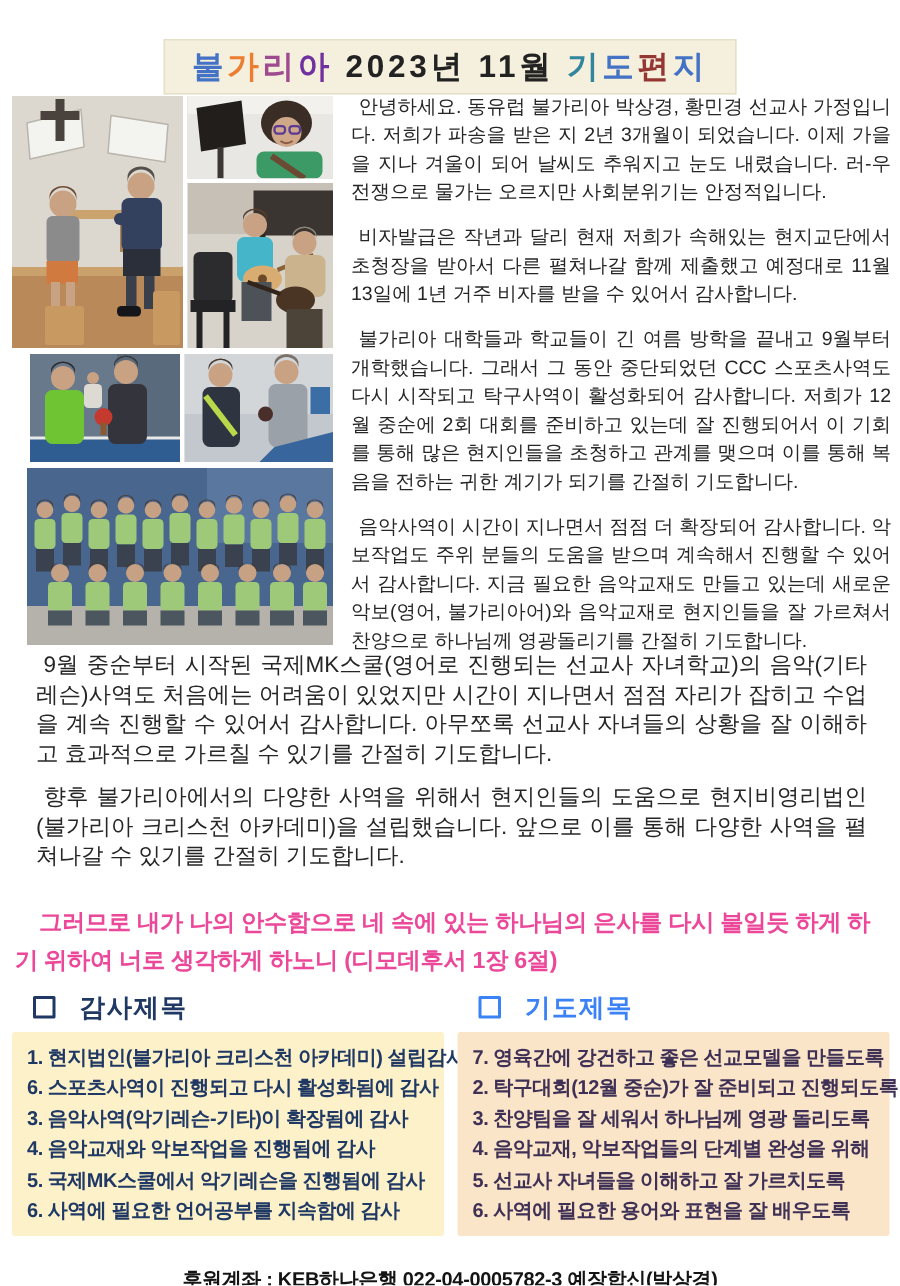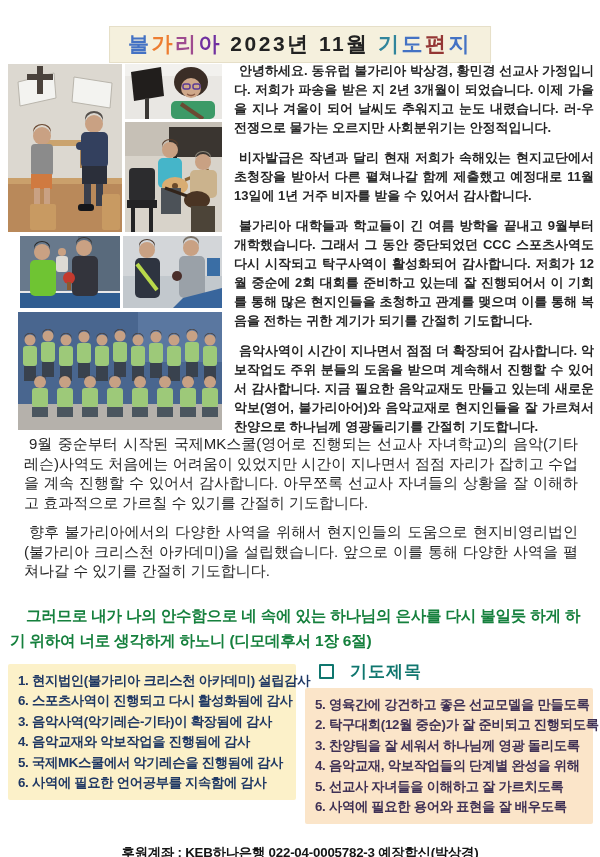--- a/index.html
+++ b/index.html
@@ -16,29 +16,29 @@
   .ph{position:absolute;overflow:hidden;background:#ccc;}
   .ph svg{display:block;}
   .phA{left:0;top:0;width:114px;height:168px;}
   .phB{left:117px;top:0;width:97px;height:55px;}
   .phC{left:117px;top:58px;width:97px;height:110px;}
   .phD{left:12px;top:172px;width:100px;height:72px;}
   .phE{left:115px;top:172px;width:99px;height:72px;}
   .phF{left:10px;top:248px;width:204px;height:118px;}
 
   
-  .col-right{position:absolute;left:234px;top:61px;width:360px;font-weight:bold;}
+  .col-right{position:absolute;left:234px;top:61px;width:360px;}
   .col-right p{margin:0 0 11px;font-size:13px;line-height:19px;text-align:justify;text-indent:5px;}
 
   
   .full-col{position:absolute;left:8px;top:434px;width:586px;}
   .full-col p{margin:0 16px 10px;font-size:15px;line-height:19.5px;text-align:justify;text-indent:5px;}
 
   .verse{position:absolute;left:10px;top:603px;width:578px;font-size:15.5px;font-weight:bold;
-         line-height:25px;color:#15803d;text-indent:16px;letter-spacing:-0.2px;}
+         line-height:25px;color:#ec4899;text-indent:16px;letter-spacing:-0.2px;}
 
   
   .bottom{position:absolute;left:8px;top:659px;width:586px;}
   .bcol{position:absolute;top:0;width:288px;}
   .bcol.left{left:0;}
   .bcol.right{left:297px;}
   .sec-head{display:flex;align-items:center;gap:16px;margin-left:14px;height:24px;
             font-size:17px;font-weight:bold;letter-spacing:1px;}
   .sq{width:11px;height:11px;border:2px solid currentColor;border-radius:1px;flex:0 0 auto;}
   .box{margin-top:5px;padding:7px 10px;border-radius:2px;}
@@ -216,36 +216,40 @@
 
   <div class="full-col">
     <p>9월 중순부터 시작된 국제MK스쿨(영어로 진행되는 선교사 자녀학교)의 음악(기타레슨)사역도 처음에는 어려움이 있었지만 시간이 지나면서 점점 자리가 잡히고 수업을 계속 진행할 수 있어서 감사합니다. 아무쪼록 선교사 자녀들의 상황을 잘 이해하고 효과적으로 가르칠 수 있기를 간절히 기도합니다.</p>
     <p>향후 불가리아에서의 다양한 사역을 위해서 현지인들의 도움으로 현지비영리법인(불가리아 크리스천 아카데미)을 설립했습니다. 앞으로 이를 통해 다양한 사역을 펼쳐나갈 수 있기를 간절히 기도합니다.</p>
   </div>
 
   <div class="verse">그러므로 내가 나의 안수함으로 네 속에 있는 하나님의 은사를 다시 불일듯 하게 하기 위하여 너로 생각하게 하노니 (디모데후서 1장 6절)</div>
 
   <div class="bottom">
     <div class="bcol left">
+      <div class="sec-head" style="color: rgb(31, 56, 100);">
+        <span class="sq"></span>
+        <span>감사제목</span>
+      </div>
       <div class="box" style="background: rgb(252, 241, 201); color: rgb(31, 56, 100);">
           <div class="titem">1. 현지법인(불가리아 크리스천 아카데미) 설립감사</div>
           <div class="titem">6. 스포츠사역이 진행되고 다시 활성화됨에 감사</div>
           <div class="titem">3. 음악사역(악기레슨-기타)이 확장됨에 감사</div>
           <div class="titem">4. 음악교재와 악보작업을 진행됨에 감사</div>
           <div class="titem">5. 국제MK스쿨에서 악기레슨을 진행됨에 감사</div>
           <div class="titem">6. 사역에 필요한 언어공부를 지속함에 감사</div>
         </div>
     </div>
     <div class="bcol right">
-      <div class="sec-head" style="color: #0f766e;">
+      <div class="sec-head" style="color: #3b82f6;">
         <span class="sq"></span>
         <span>기도제목</span>
       </div>
       <div class="box" style="background: rgb(251, 229, 201); color: rgb(63, 49, 85);">
-          <div class="titem">5. 영육간에 강건하고 좋은 선교모델을 만들도록</div>
+          <div class="titem">7. 영육간에 강건하고 좋은 선교모델을 만들도록</div>
           <div class="titem">2. 탁구대회(12월 중순)가 잘 준비되고 진행되도록</div>
           <div class="titem">3. 찬양팀을 잘 세워서 하나님께 영광 돌리도록</div>
           <div class="titem">4. 음악교재, 악보작업들의 단계별 완성을 위해</div>
           <div class="titem">5. 선교사 자녀들을 이해하고 잘 가르치도록</div>
           <div class="titem">6. 사역에 필요한 용어와 표현을 잘 배우도록</div>
         </div>
     </div>
   </div>
 
   <div class="footer">후원계좌 : KEB하나은행 022-04-0005782-3 예장합신(박상경)</div>

